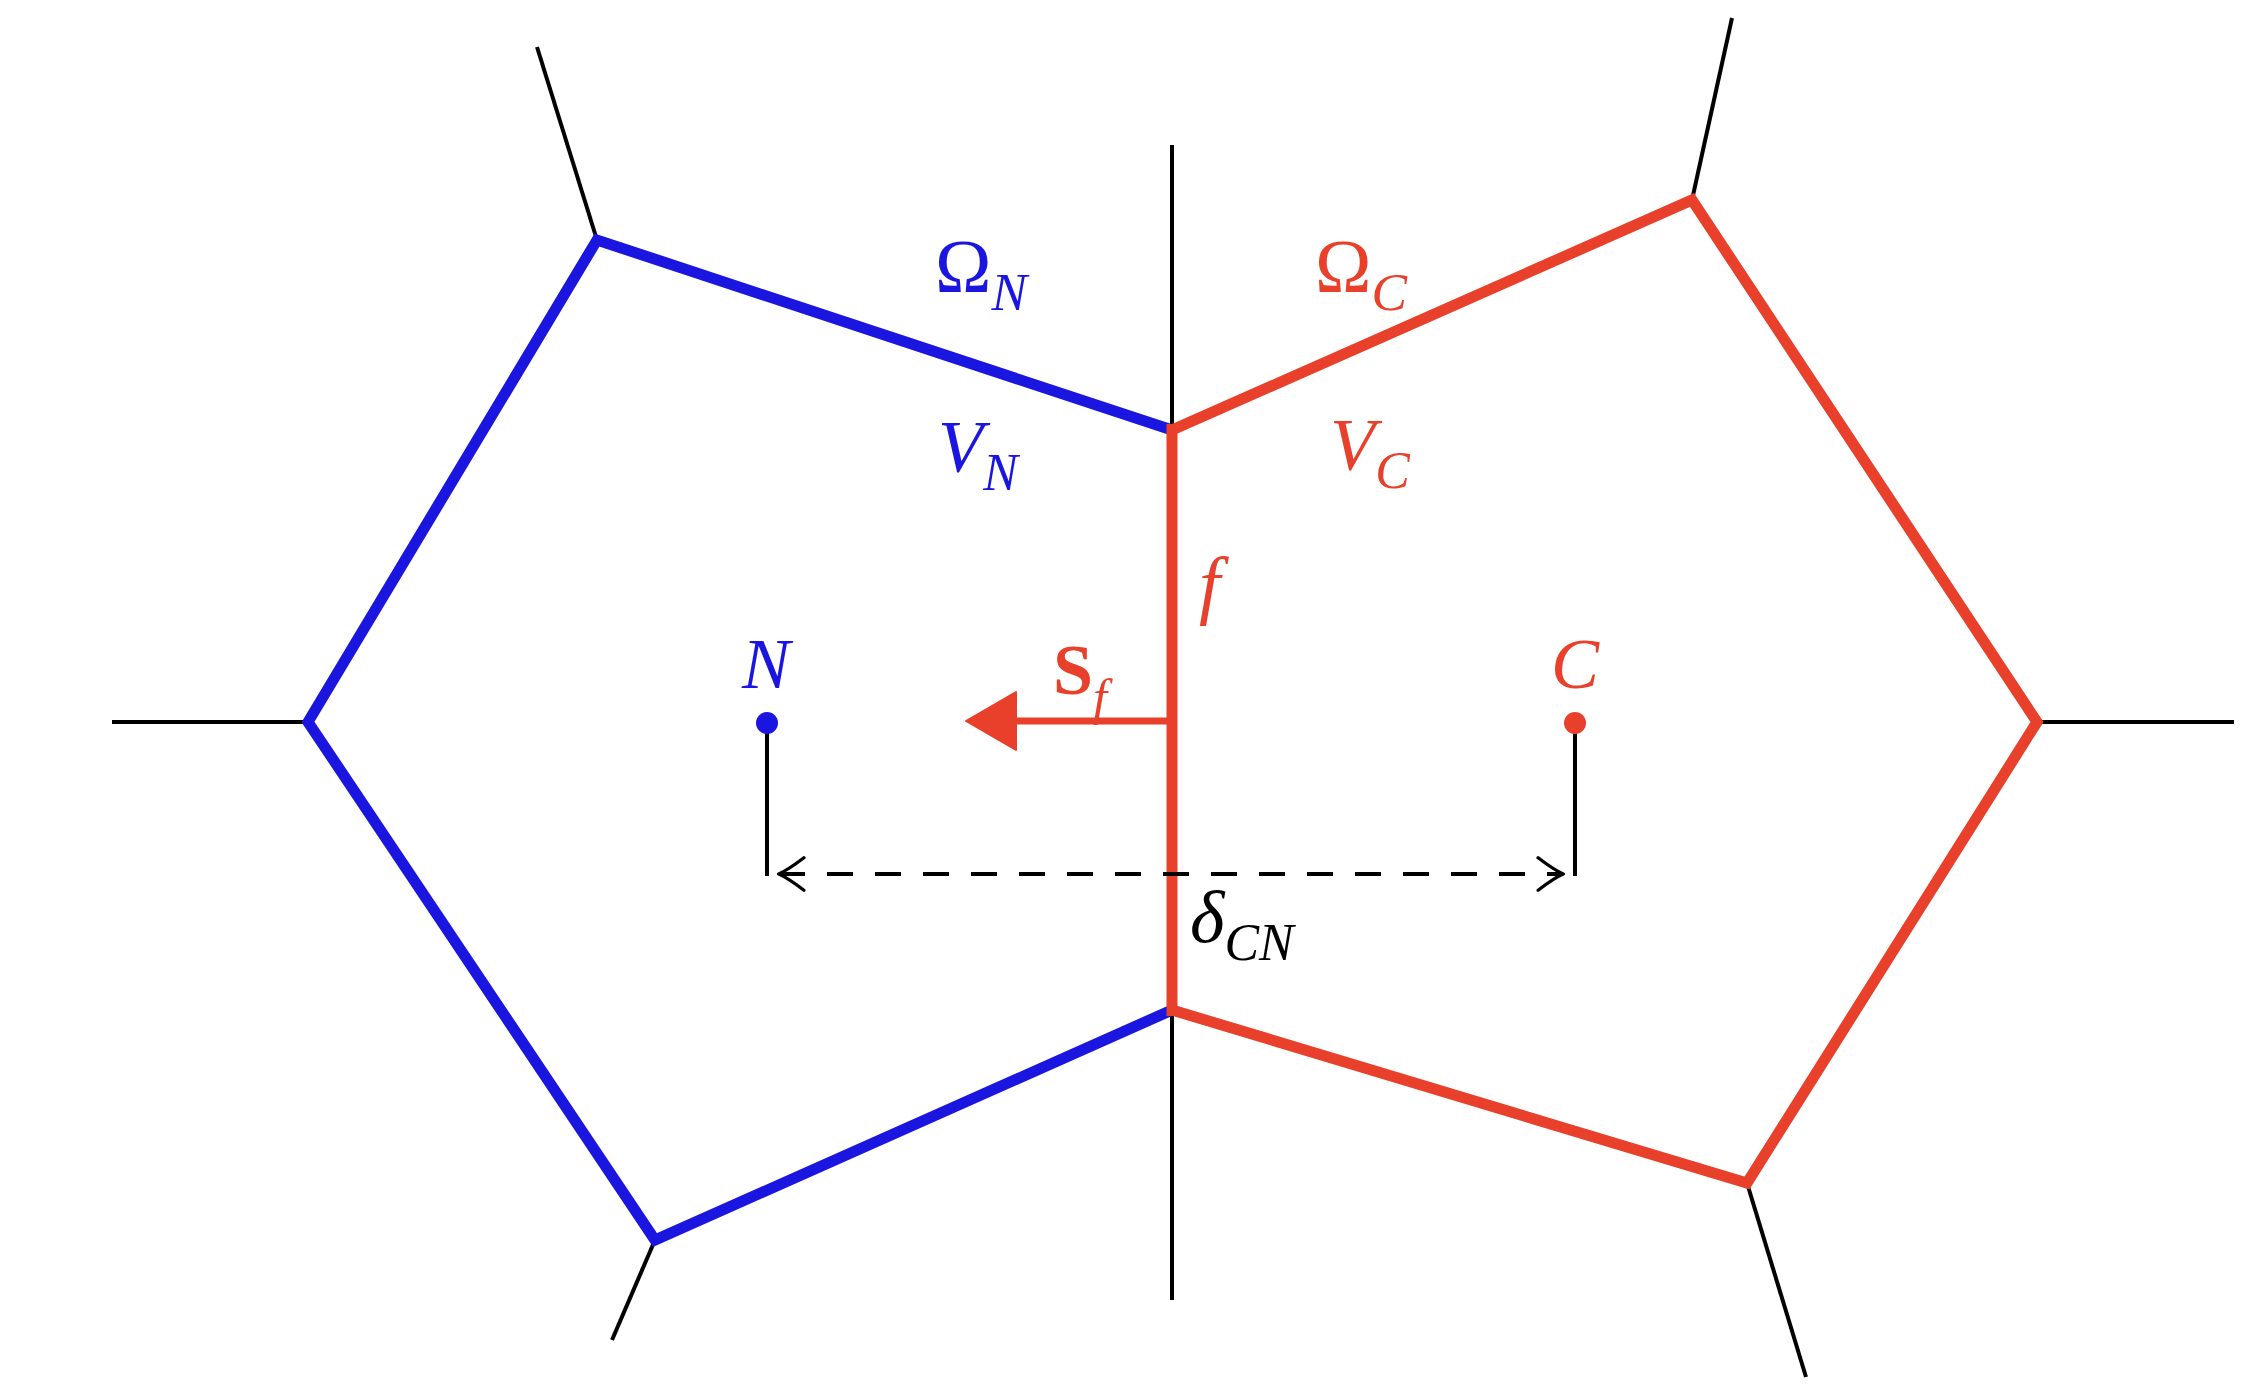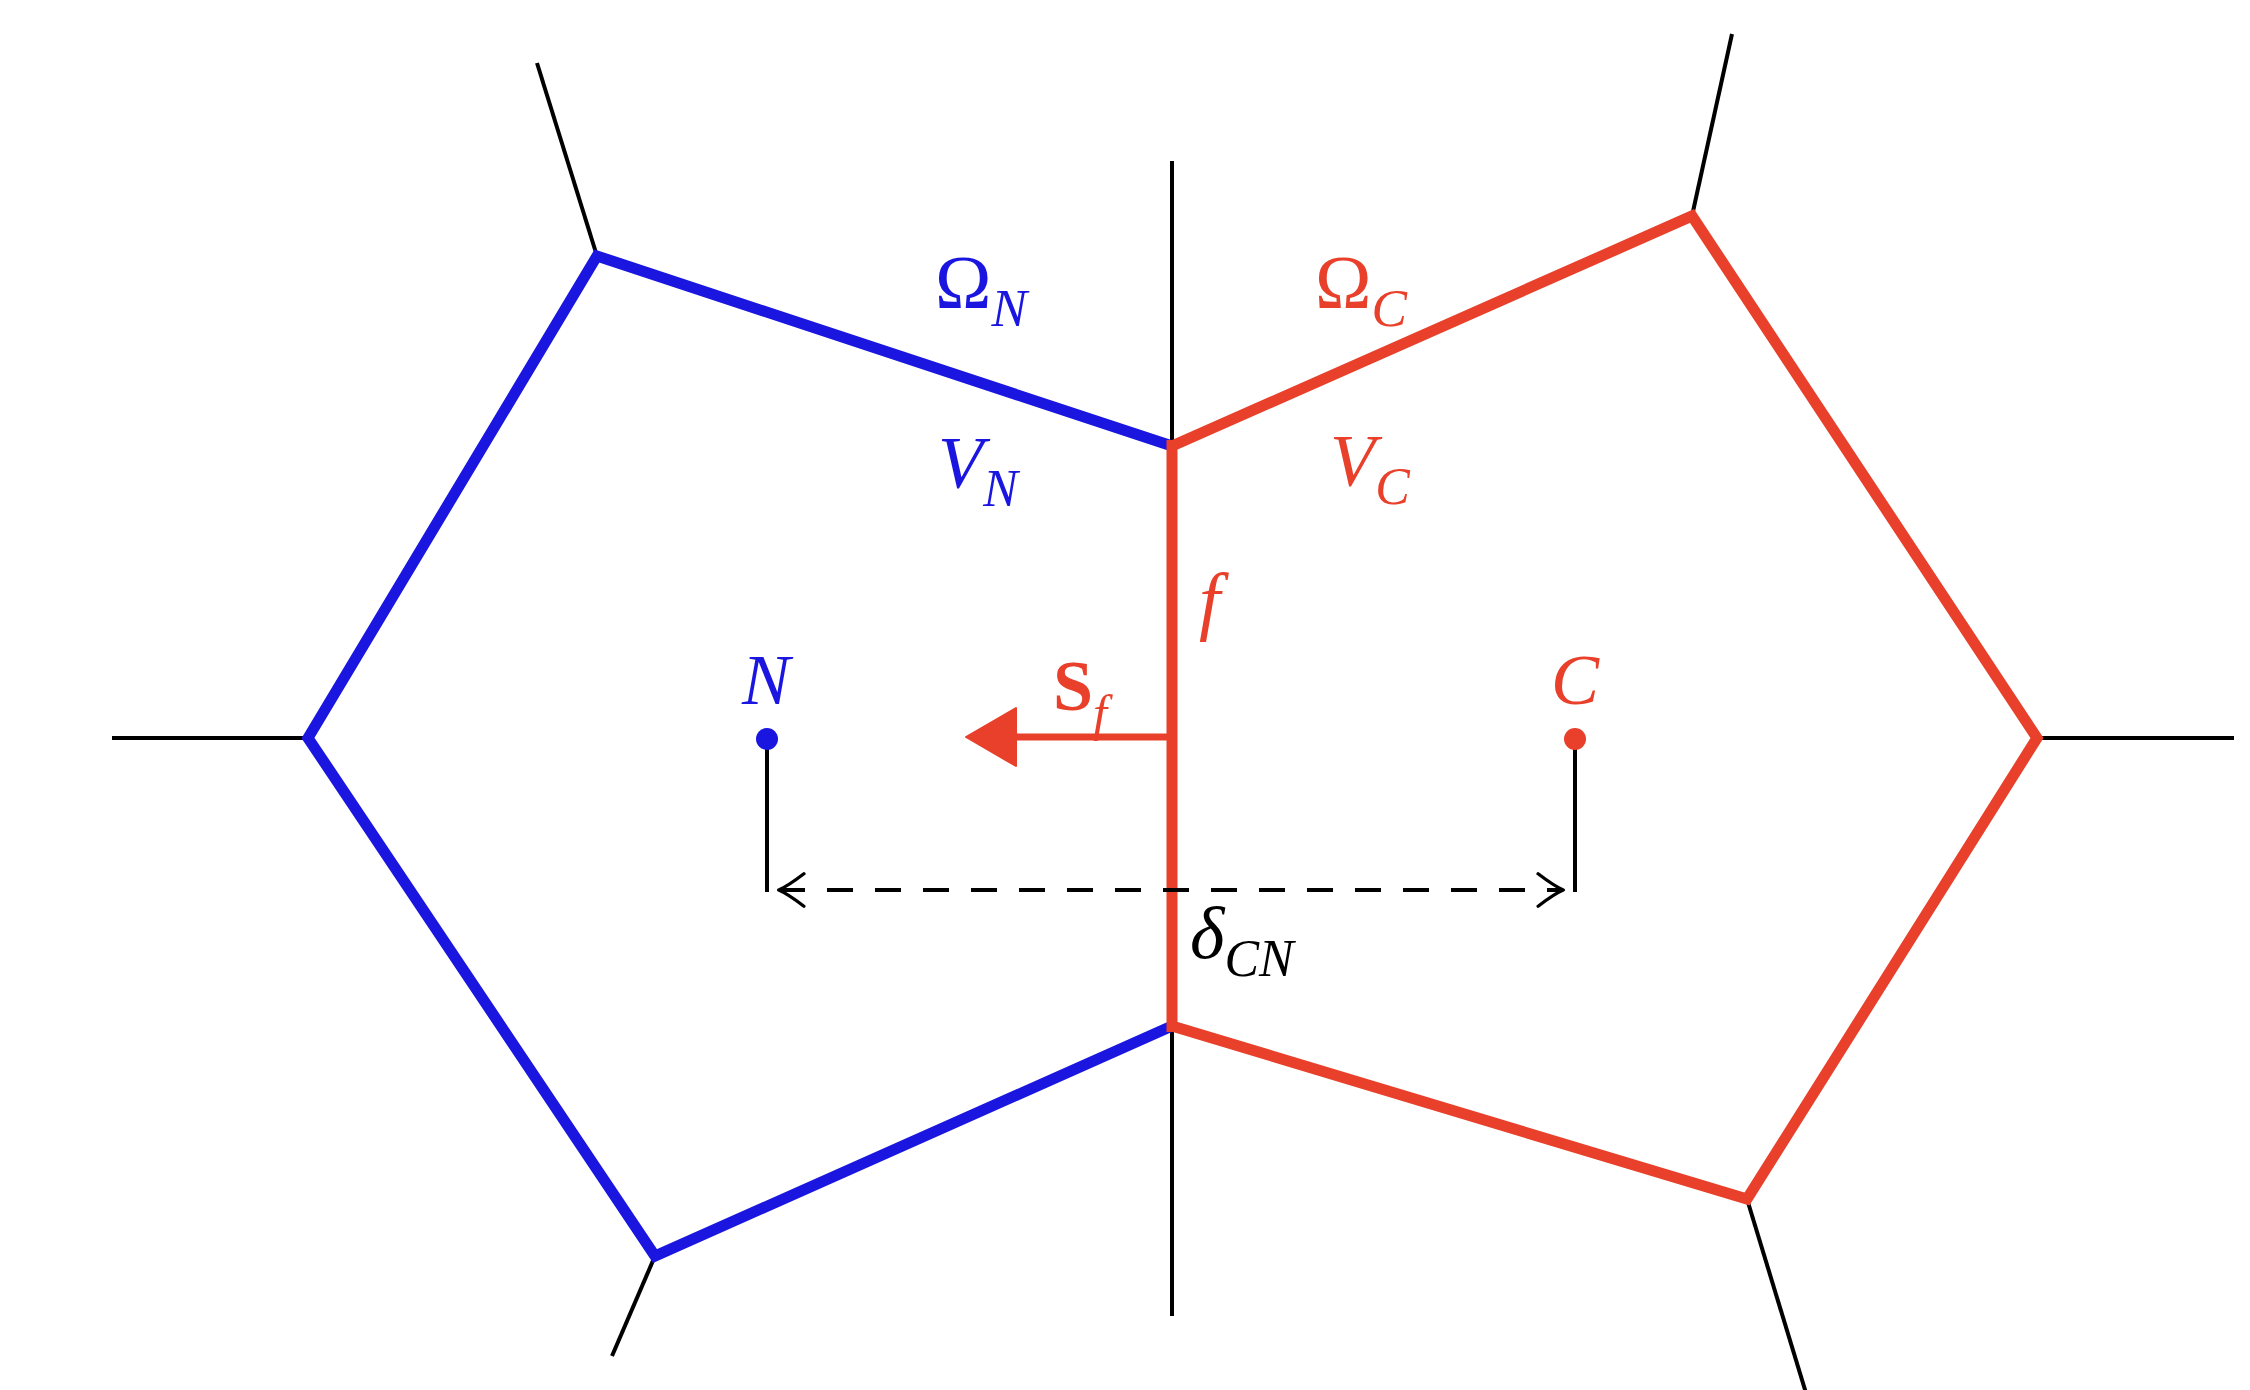--- a/index.html
+++ b/index.html
@@ -12,21 +12,20 @@
     width: 2250px;
     height: 1390px;
     overflow: hidden;
     font-family: "Liberation Serif", "DejaVu Serif", serif;
   }
   #diagram-root {
     position: relative;
     width: 2250px;
     height: 1028px;
     background: #ffffff;
-    margin-top: 16px;
   }
   svg#mesh-svg {
     display: block;
     width: 2250px;
     height: 1390px;
   }
   .mathlabel {
     font-family: "Liberation Serif", "DejaVu Serif", serif;
     font-style: italic;
     dominant-baseline: auto;

